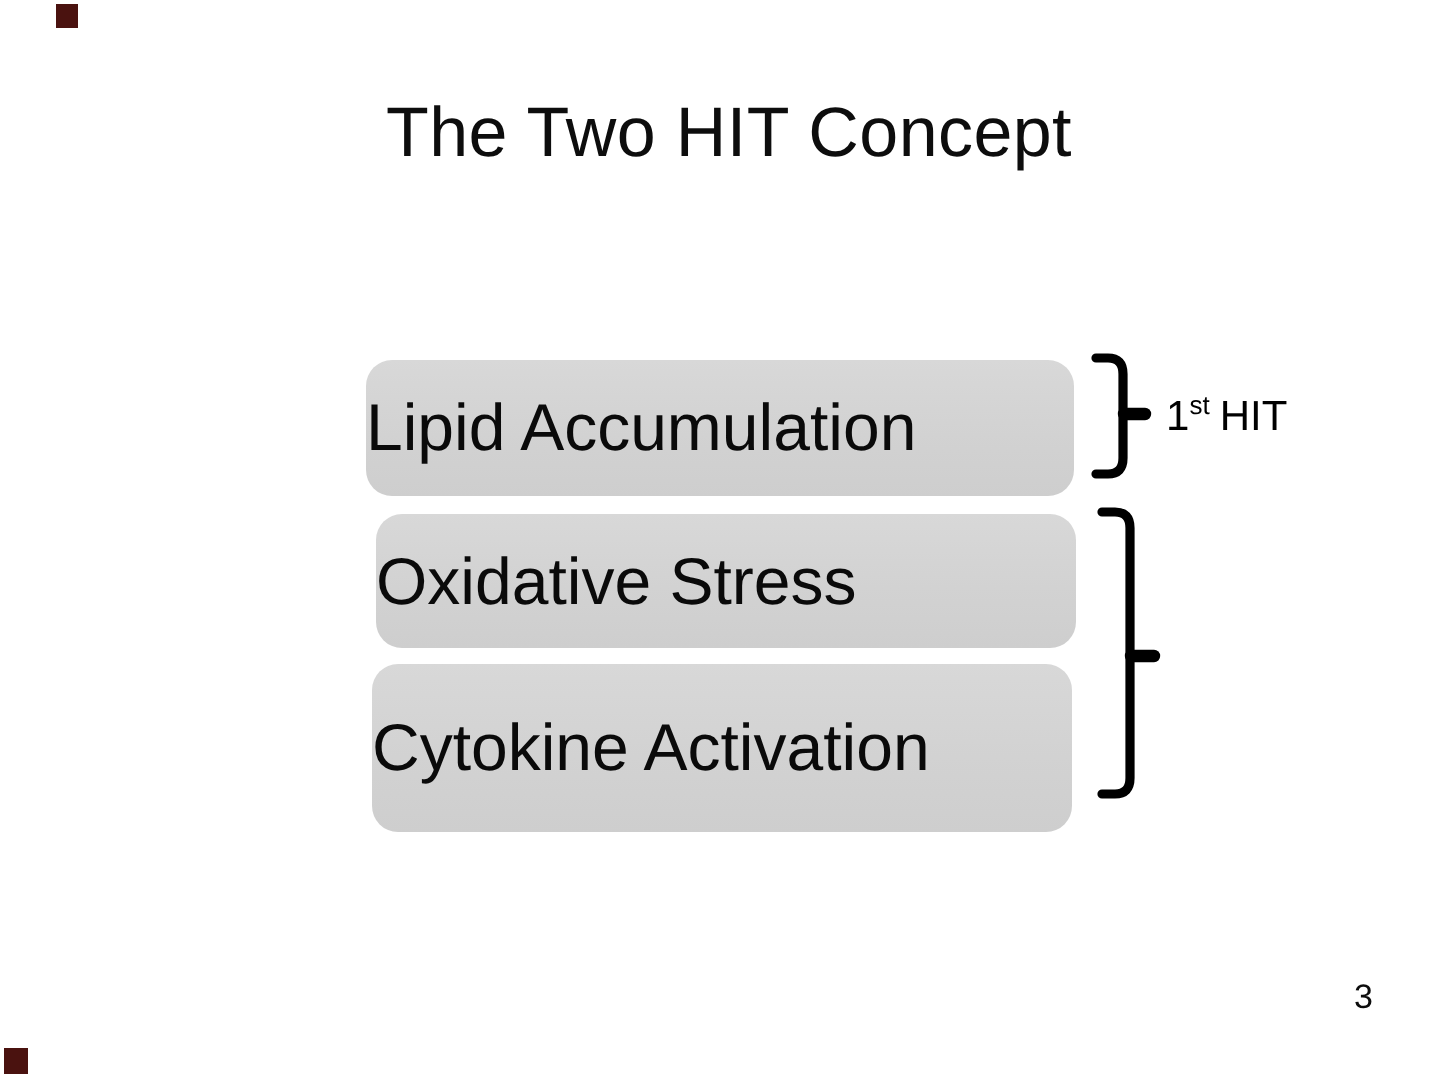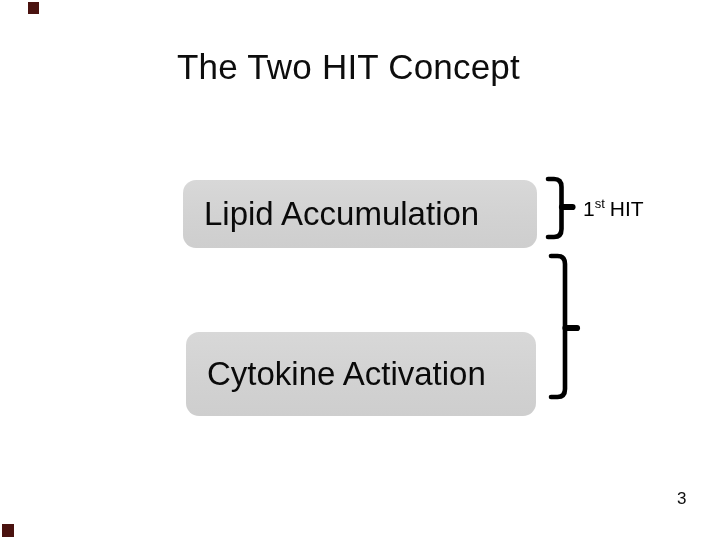--- a/index.html
+++ b/index.html
@@ -13,37 +13,36 @@
     color: #000000;
   }
   .corner-mark {
     position: absolute;
     background: #4a120f;
   }
   .corner-mark.tl { left: 28px; top: 2px; width: 11px; height: 12px; }
   .corner-mark.bl { left: 2px; top: 524px; width: 12px; height: 13px; }
   .title {
     position: absolute;
-    left: 177px;
+    left: 193px;
     top: 47px;
     margin: 0;
     font-size: 35px;
     font-weight: 400;
     letter-spacing: 0.2px;
     color: #0d0d0d;
     white-space: nowrap;
   }
   .concept-box {
     position: absolute;
     background: linear-gradient(180deg, #d8d8d8 0%, #d2d2d2 55%, #cecece 100%);
     border-radius: 13px;
     display: flex;
     align-items: center;
     box-sizing: border-box;
-    padding-left: 21px;
     font-size: 33px;
     color: #0a0a0a;
     white-space: nowrap;
   }
   .box-1 { left: 183px; top: 180px; width: 354px; height: 68px; }
   .box-2 { left: 188px; top: 257px; width: 350px; height: 67px; }
   .box-3 { left: 186px; top: 332px; width: 350px; height: 84px; }
   .brace-overlay {
     position: absolute;
     left: 0; top: 0;
@@ -87,20 +86,23 @@
 
   <div class="corner-mark tl"></div>
   <div class="corner-mark bl"></div>
 
   <h1 class="title">The Two HIT Concept</h1>
 
   <div class="concept-box box-1">
     <span>Lipid Accumulation</span>
   </div>
 
+  <div class="concept-box box-2">
+    <span>Oxidative Stress</span>
+  </div>
 
   <div class="concept-box box-3">
     <span>Cytokine Activation</span>
   </div>
 
   <svg class="brace-overlay" viewBox="0 0 720 540">
     <g>
       <path class="brace-body" d="M548 179 L554 179 Q561.5 179 561.5 187 L561.5 229 Q561.5 237 554 237 L548 237"></path>
       <path class="brace-tick" d="M562 207 L572.5 207"></path>
     </g>

